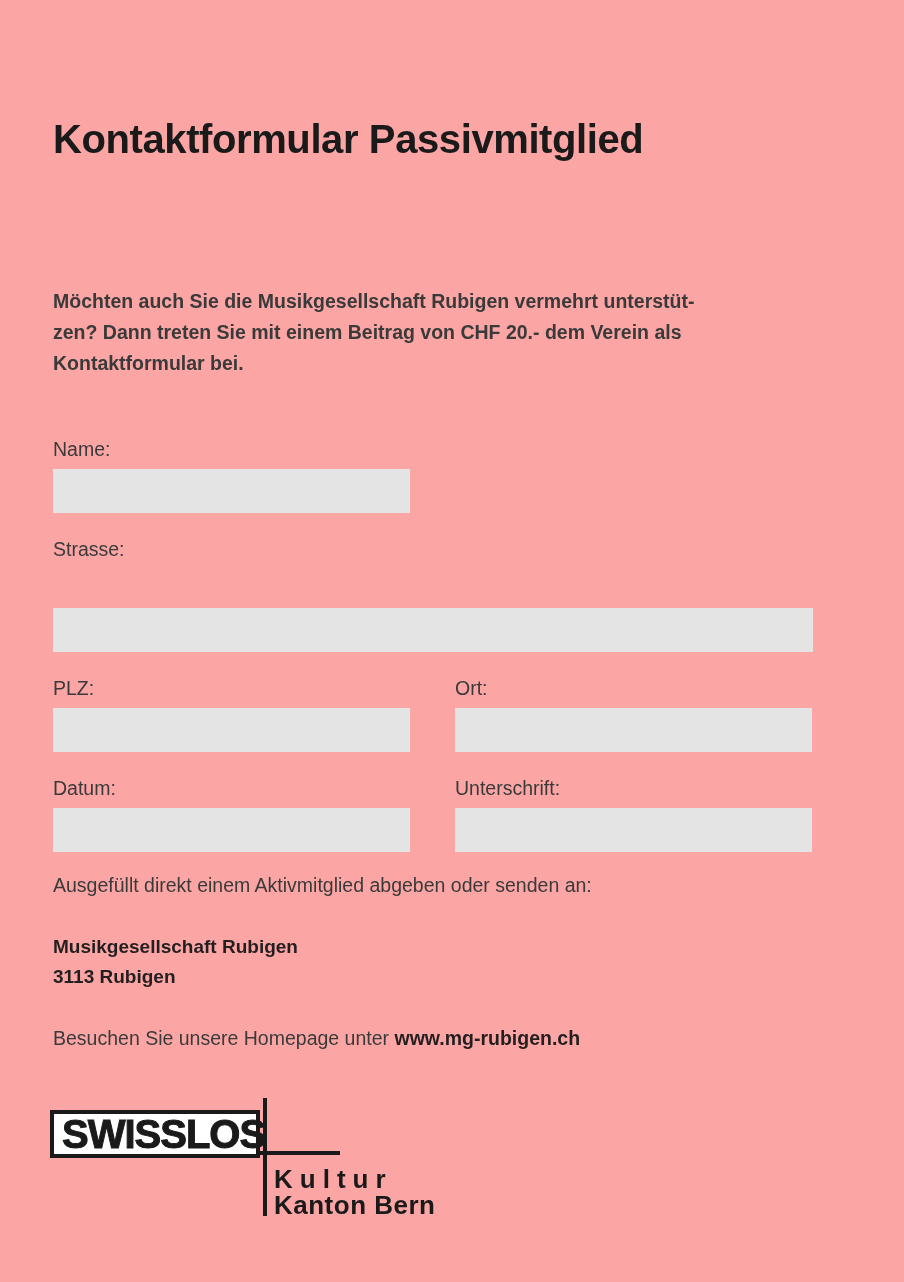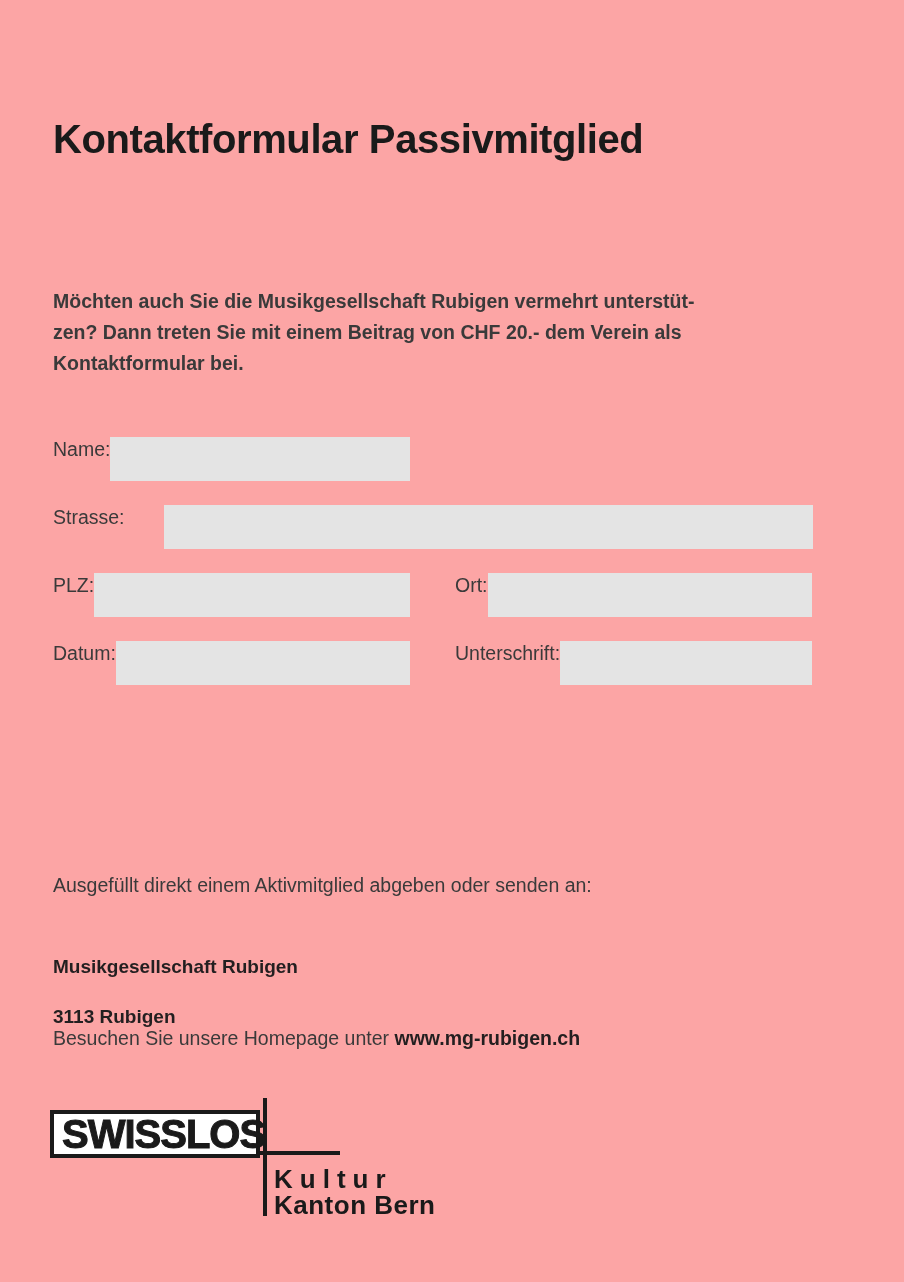--- a/index.html
+++ b/index.html
@@ -61,21 +61,21 @@
     width: 760px;
   }
   .field-row {
     position: relative;
     display: flex;
     gap: 45px;
     margin-bottom: 0;
   }
   .field {
     display: flex;
-    flex-direction: row;
+    flex-direction: column;
   }
   .field.half { width: 357px; }
   .field.full { width: 760px; gap: 39px; }
   .field-label {
     font-size: 19.5px;
     line-height: 24px;
     color: #3a3a3a;
     margin-bottom: 8px;
   }
   .field-input {
@@ -106,21 +106,21 @@
   }
   .address {
     position: absolute;
     left: 0;
     top: 932px;
     font-size: 19px;
     font-weight: bold;
     line-height: 30px;
     color: #231f20;
   }
-  .address div { white-space: nowrap; margin-top: 20px; }
+  .address div { white-space: nowrap; }
   .homepage {
     position: absolute;
     left: 0;
     top: 1023px;
     font-size: 19.5px;
     line-height: 30px;
     color: #3a3a3a;
     white-space: nowrap;
   }
   .homepage b {

